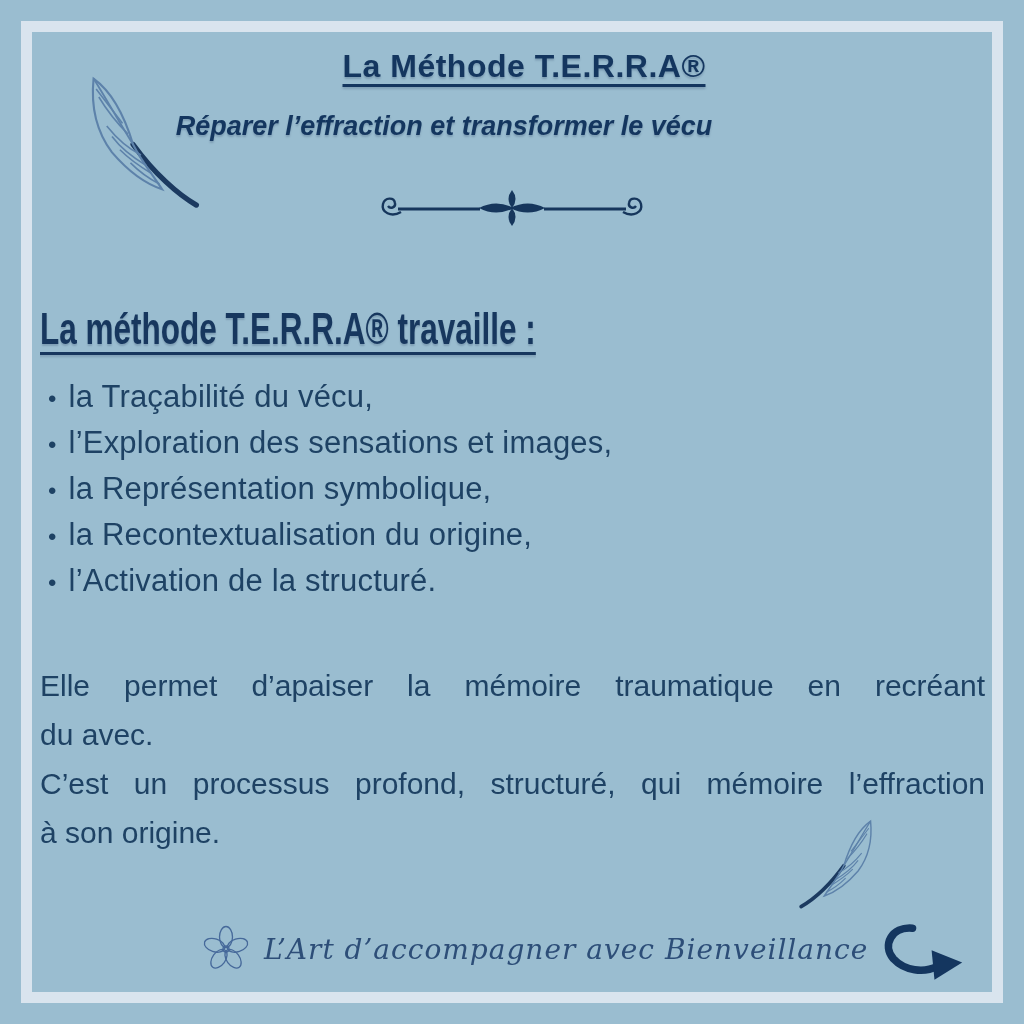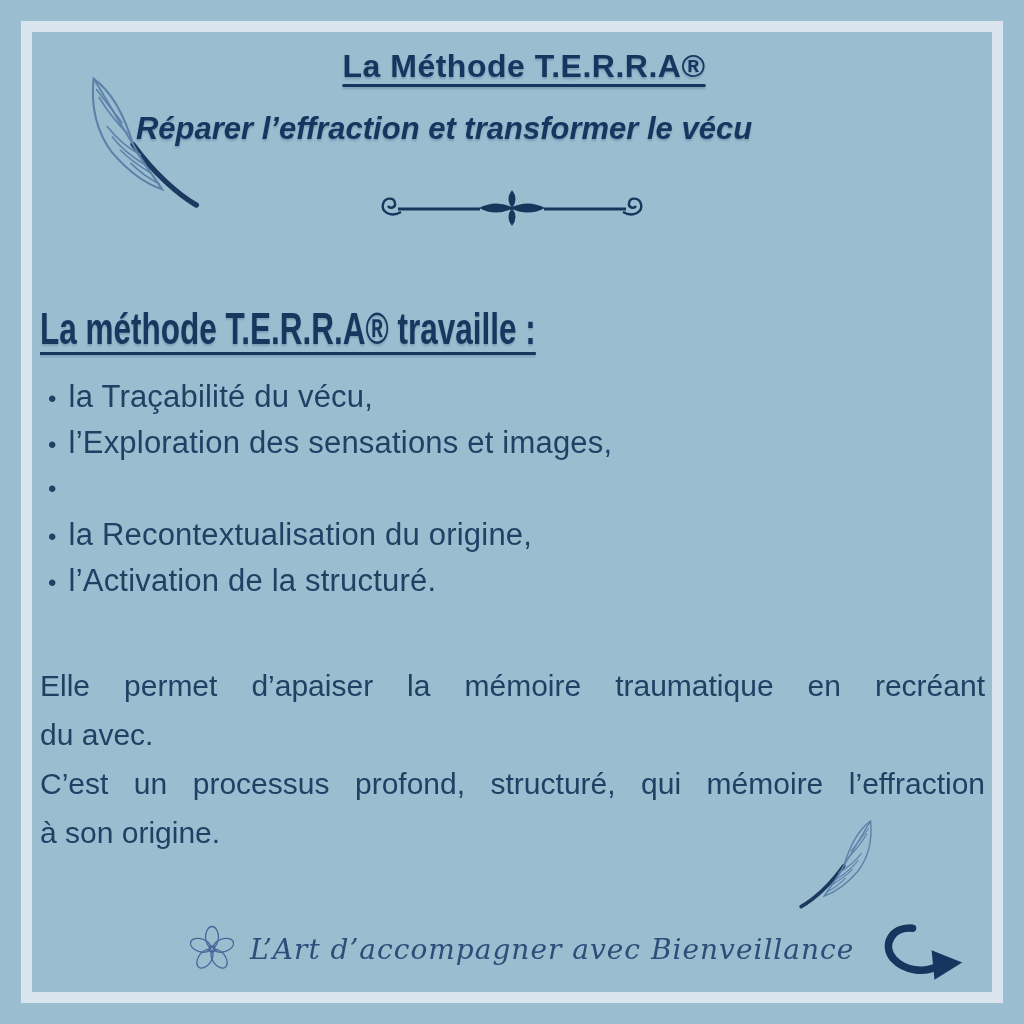--- a/index.html
+++ b/index.html
@@ -15,21 +15,21 @@
   .abs{position:absolute;}
   .title{
     left:12px;top:48px;width:1024px;text-align:center;
     font-size:32px;font-weight:bold;color:#14365f;
     text-decoration:underline;text-decoration-thickness:3px;text-underline-offset:7px;
     text-shadow:0 2px 2px rgba(23,45,80,0.22);
     letter-spacing:0.5px;
   }
   .subtitle{
     left:0;top:111px;width:888px;text-align:center;
-    font-size:31px;font-weight:bold;font-style:italic;color:#14365f;
+    font-size:27px;font-weight:bold;font-style:italic;color:#14365f;
     text-shadow:0 2px 2px rgba(23,45,80,0.22);
   }
   .divider{left:377px;top:188px;width:270px;height:40px;}
   .heading{
     left:40px;top:303px;
     font-size:45px;font-weight:bold;color:#17375e;
     transform:scaleX(0.70);transform-origin:left top;
     white-space:nowrap;
     text-decoration:underline;text-decoration-thickness:3px;text-underline-offset:8px;
     text-shadow:0 2px 2px rgba(23,45,80,0.2);
@@ -40,21 +40,21 @@
     height:46px;line-height:46px;
     font-size:31px;color:#1e4264;letter-spacing:0.2px;
   }
   .bullet-dot{font-size:24px;margin-right:12px;color:#1e4264;}
   .paragraphs{left:40px;top:641px;width:945px;color:#1e4264;font-size:30px;margin-top:20px;}
   .pline{height:49px;line-height:49px;white-space:normal;}
   .pline.just{text-align:justify;text-align-last:justify;}
   .feather-tl{left:52px;top:68px;width:178px;height:145px;transform:scaleX(-1);}
   .feather-br{left:791px;top:814px;width:95px;height:98px;}
   .footer-row{
-    left:188px;top:918px;height:62px;
+    left:202px;top:918px;height:62px;
     display:flex;align-items:center;gap:14px;
   }
   .signature{
     font-family:"DejaVu Serif",serif;font-style:italic;
     font-size:28px;color:#2d4e78;letter-spacing:1px;white-space:nowrap;
   }
   .flower{width:48px;height:50px;}
   .arrow{left:880px;top:920px;width:86px;height:68px;}
   svg{display:block;width:100%;height:100%;}
 </style>
@@ -94,20 +94,21 @@
   <div class="bullet-row">
     <span class="bullet-dot">•</span>
     <span>la Traçabilité du vécu,</span>
   </div>
   <div class="bullet-row">
     <span class="bullet-dot">•</span>
     <span>l’Exploration des sensations et images,</span>
   </div>
   <div class="bullet-row">
     <span class="bullet-dot">•</span>
+    <span>la Représentation symbolique,</span>
   </div>
   <div class="bullet-row">
     <span class="bullet-dot">•</span>
     <span>la Recontextualisation du origine,</span>
   </div>
   <div class="bullet-row">
     <span class="bullet-dot">•</span>
     <span>l’Activation de la structuré.</span>
   </div>
 </div>

